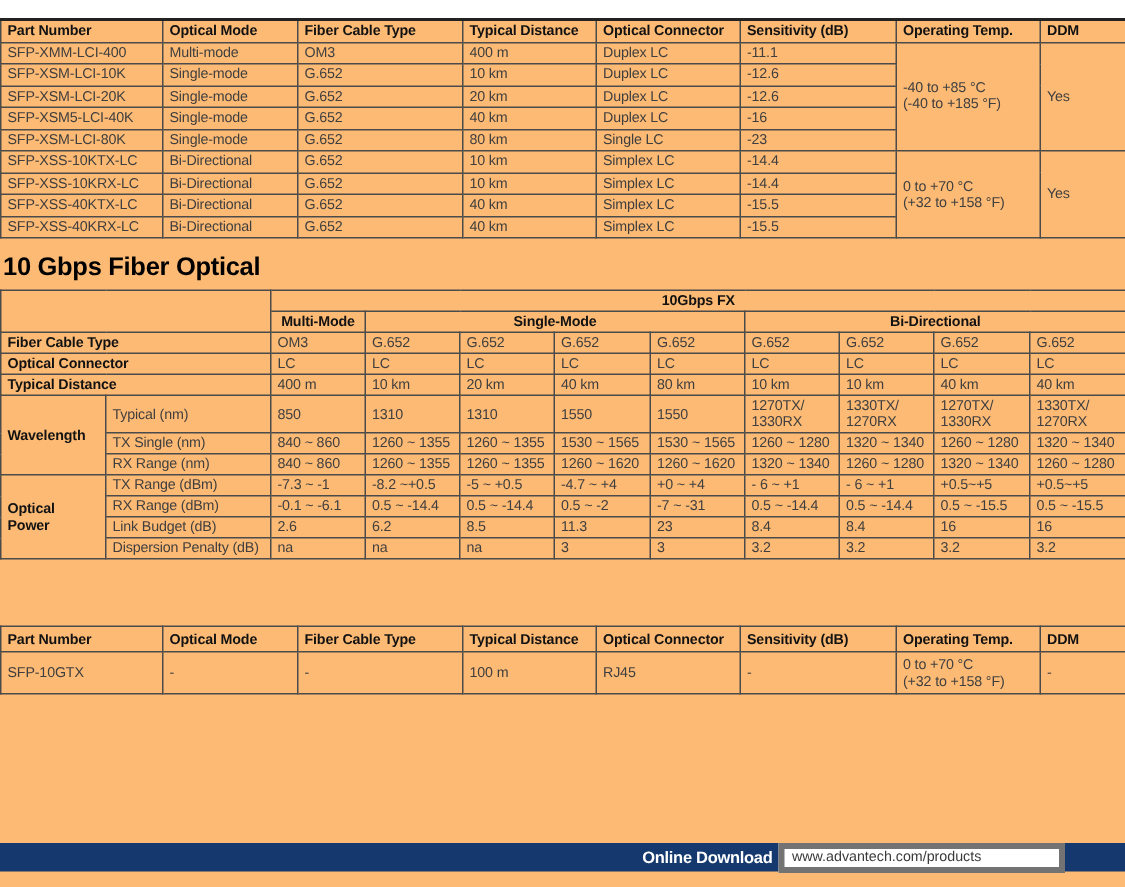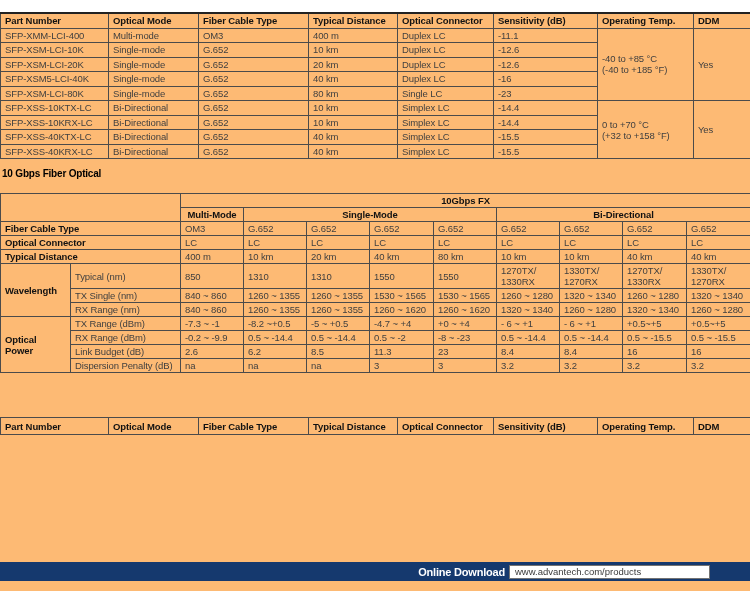--- a/index.html
+++ b/index.html
@@ -18,36 +18,36 @@
   td.c{text-align:center;}
   .t1{top:0;border-top:2px solid #222;}
   .t1 tr{height:14.5px;}
   .t1 tr:first-child{height:15px;}
   .t2{top:181px;}
   .t2 tr{height:13.5px;}
   .t3{top:405px;}
   .t3 tr{height:28px;}
   .t3 tr:first-child{height:17px;}
   .section-title{
-    position:absolute;left:2px;font-size:10px;font-weight:bold;color:#000;
+    position:absolute;left:2px;font-size:17px;font-weight:bold;color:#000;
     letter-spacing:-0.2px;
   }
   #title-10g{top:156px;}
   #title-copper{top:388px;}
   #footer-bar{
     position:absolute;left:0;top:550px;width:750px;height:19px;background:#15396e;
     display:flex;align-items:center;justify-content:flex-end;box-sizing:border-box;
     padding-right:40px;
   }
   #footer-label{
     color:#ffffff;font-size:11px;font-weight:bold;margin-right:4px;letter-spacing:-0.2px;
   }
   #footer-url{
-    background:#ffffff;border:1px solid #737373;width:178px;height:12px;line-height:12px;
-    font-size:9.5px;color:#3a3a3a;padding:0 16px 0 5px;overflow:hidden;
+    background:#ffffff;border:4px solid #737373;width:178px;height:12px;line-height:12px;
+    font-size:9.5px;color:#3a3a3a;padding:0 0 0 5px;overflow:hidden;
   }
 </style>
 </head>
 <body>
 
 <div id="page">
 
   <table class="t1">
     <colgroup>
         <col style="width: 108px;">
@@ -262,25 +262,25 @@
           <td>-5 ~ +0.5</td>
           <td>-4.7 ~ +4</td>
           <td>+0 ~ +4</td>
           <td>- 6 ~ +1</td>
           <td>- 6 ~ +1</td>
           <td>+0.5~+5</td>
           <td>+0.5~+5</td>
         </tr>
         <tr>
           <td>RX Range (dBm)</td>
-          <td>-0.2 ~ -9.9</td>
+          <td>-0.1 ~ -6.1</td>
           <td>0.5 ~ -14.4</td>
           <td>0.5 ~ -14.4</td>
           <td>0.5 ~ -2</td>
-          <td>-8 ~ -23</td>
+          <td>-7 ~ -31</td>
           <td>0.5 ~ -14.4</td>
           <td>0.5 ~ -14.4</td>
           <td>0.5 ~ -15.5</td>
           <td>0.5 ~ -15.5</td>
         </tr>
         <tr>
           <td>Link Budget (dB)</td>
           <td>2.6</td>
           <td>6.2</td>
           <td>8.5</td>
@@ -322,20 +322,31 @@
         <tr>
           <td class="b">Part Number</td>
           <td class="b">Optical Mode</td>
           <td class="b">Fiber Cable Type</td>
           <td class="b">Typical Distance</td>
           <td class="b">Optical Connector</td>
           <td class="b">Sensitivity (dB)</td>
           <td class="b">Operating Temp.</td>
           <td class="b">DDM</td>
         </tr>
+        <tr>
+          <td>SFP-10GTX</td>
+          <td>-</td>
+          <td>-</td>
+          <td>100 m</td>
+          <td>RJ45</td>
+          <td>-</td>
+          <td>0 to +70 °C
+(+32 to +158 °F)</td>
+          <td>-</td>
+        </tr>
       </tbody>
   </table>
 
   <div id="footer-bar" style="background: rgb(21, 57, 110);">
     <span id="footer-label">Online Download</span>
     <span id="footer-url">www.advantech.com/products</span>
   </div>
 
 </div>
 

